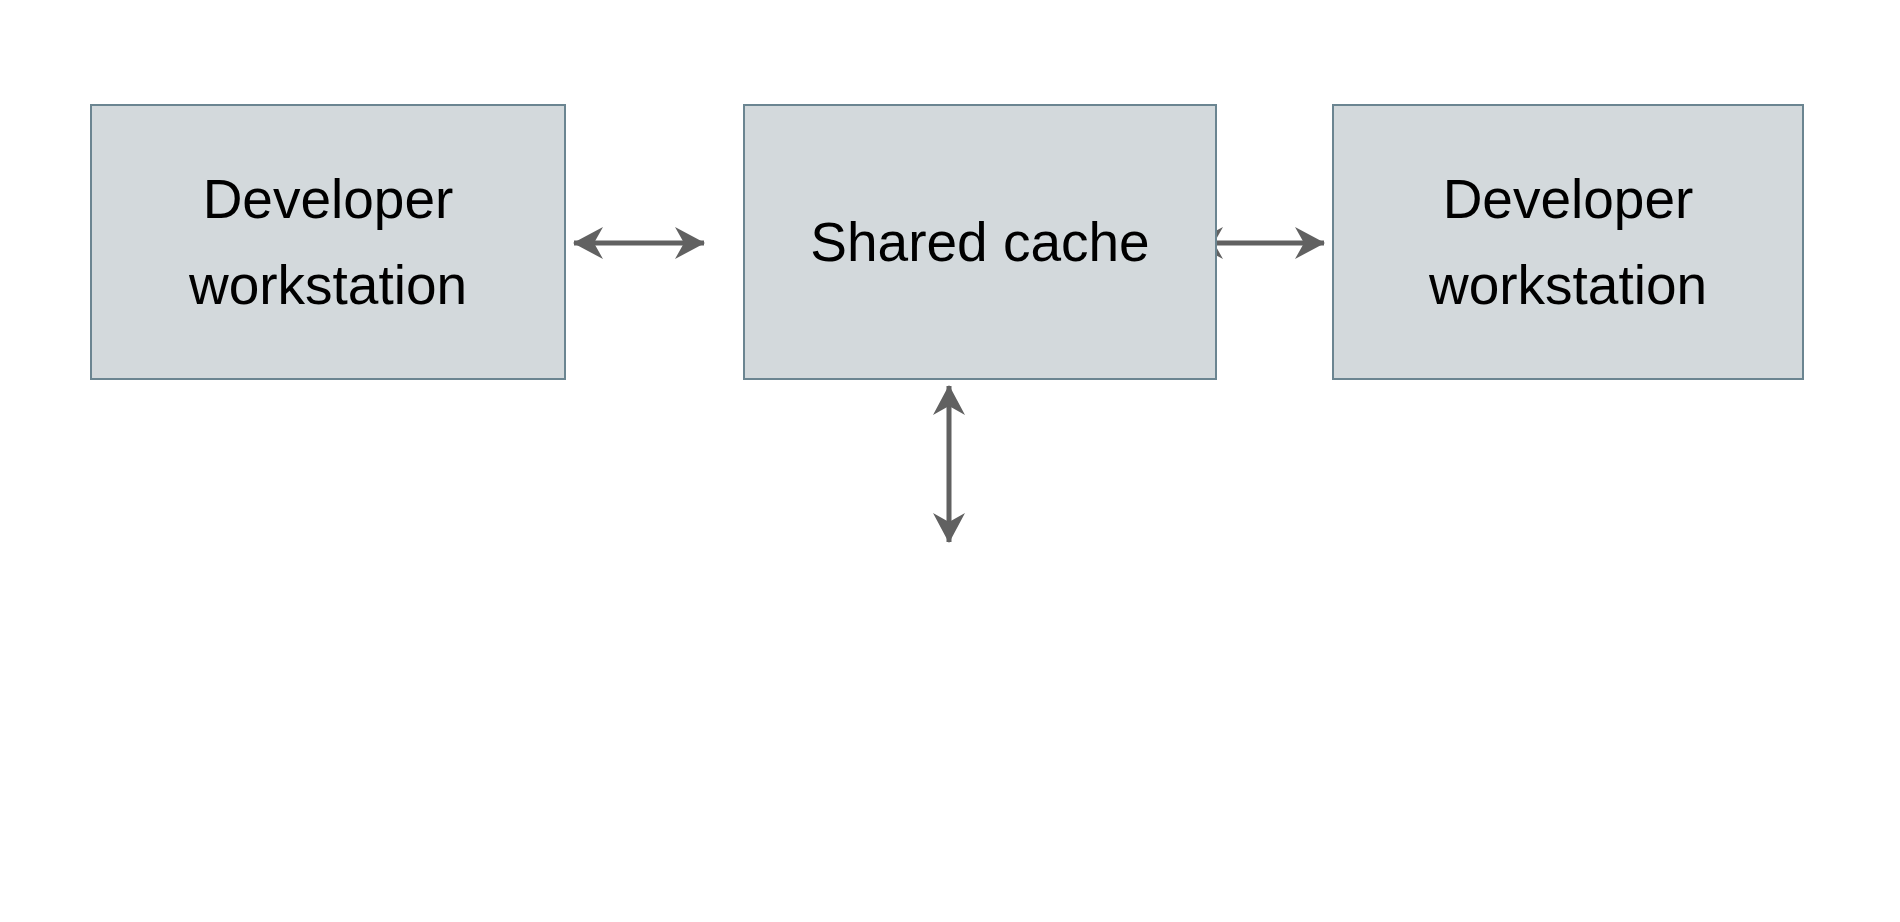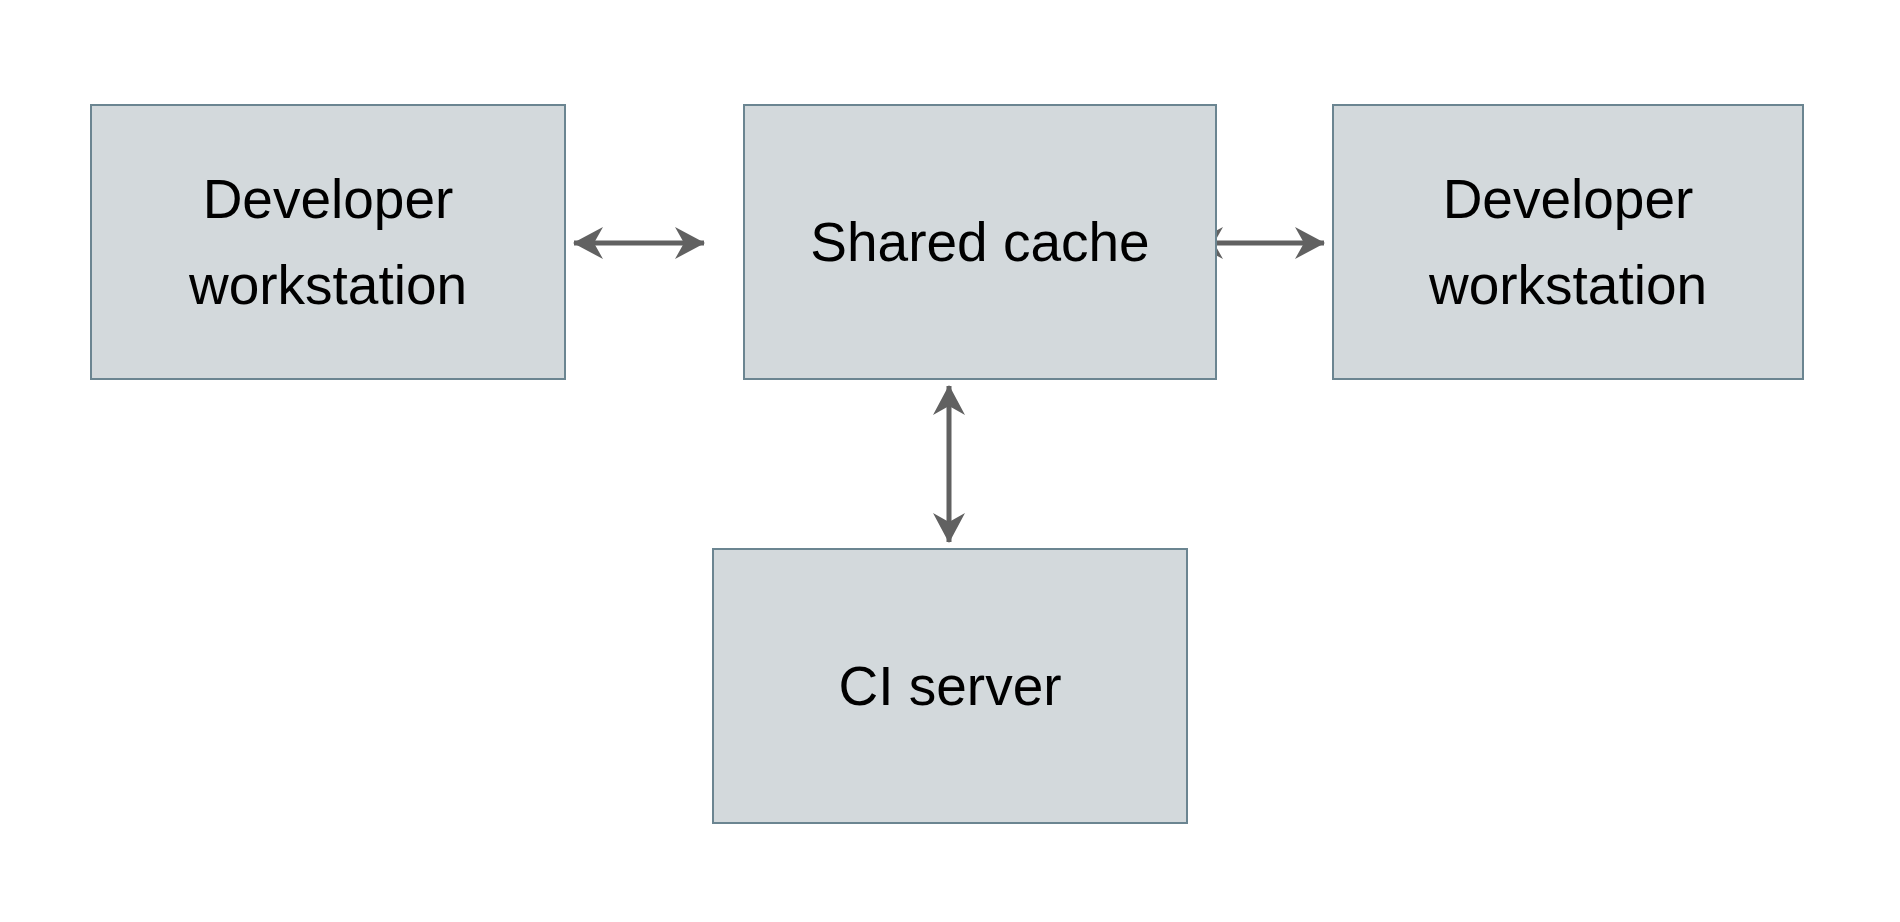--- a/index.html
+++ b/index.html
@@ -72,17 +72,14 @@
   </div>
 
   <div class="node node-shared">
     <span>Shared cache</span>
   </div>
 
   <div class="node node-dev-right">
     <span>Developer workstation</span>
   </div>
 
-  <div class="node node-ci">
-    <span>CI server</span>
-  </div>
 
 </div>
 
 </body></html>

